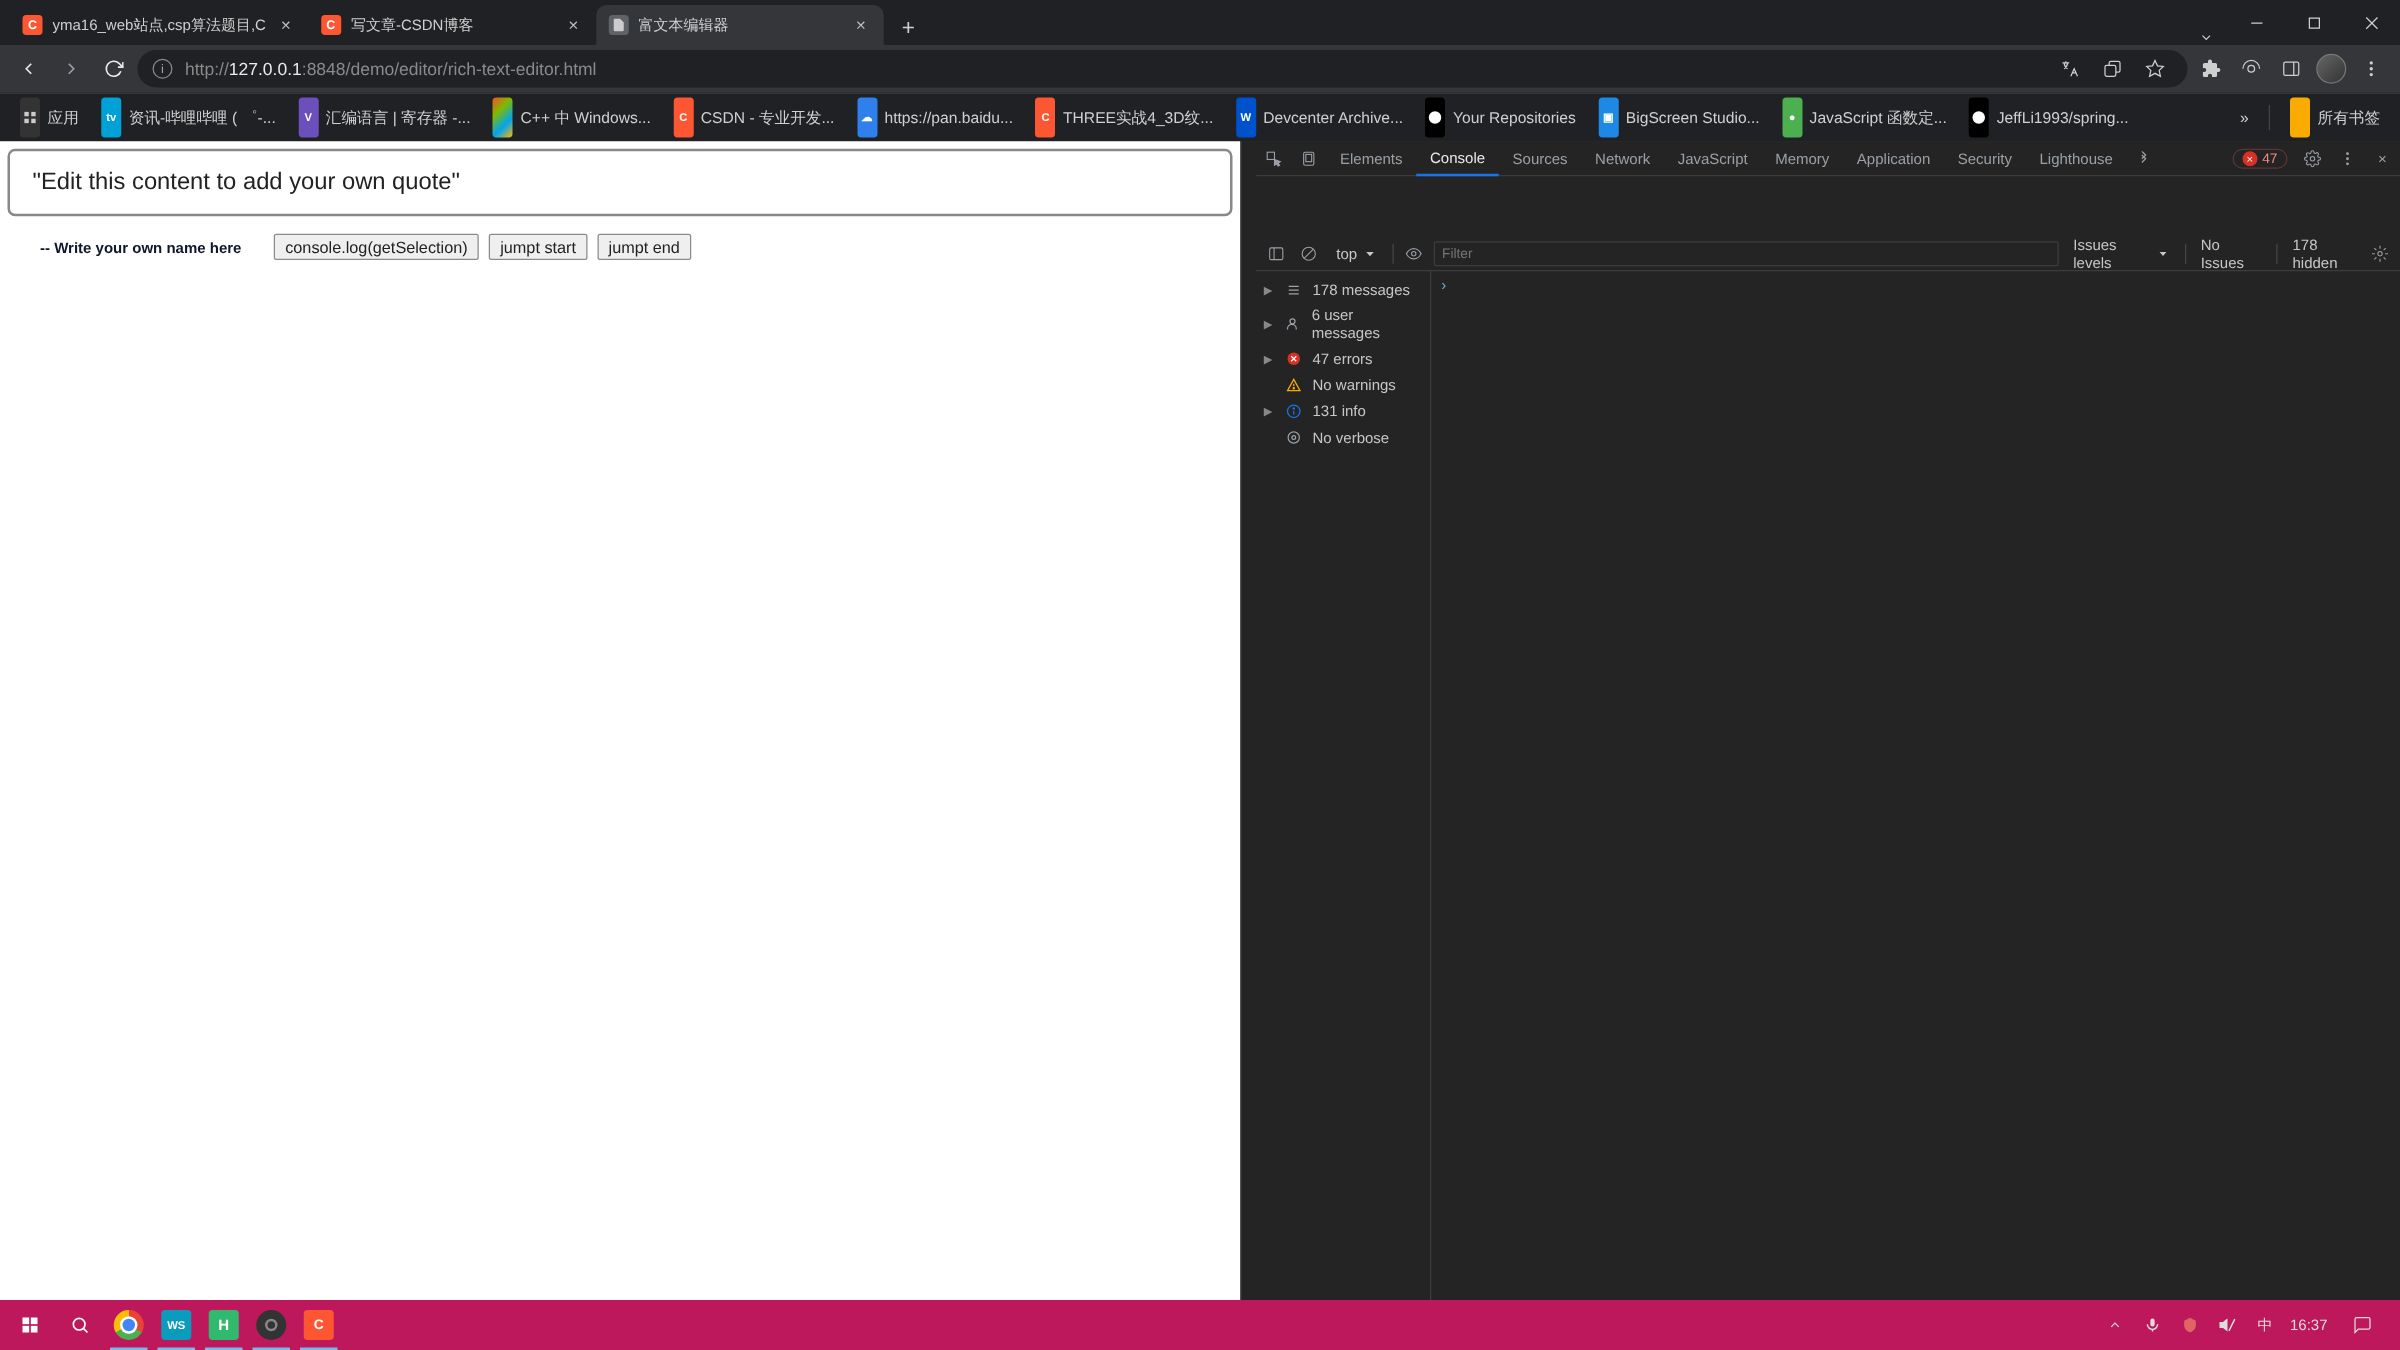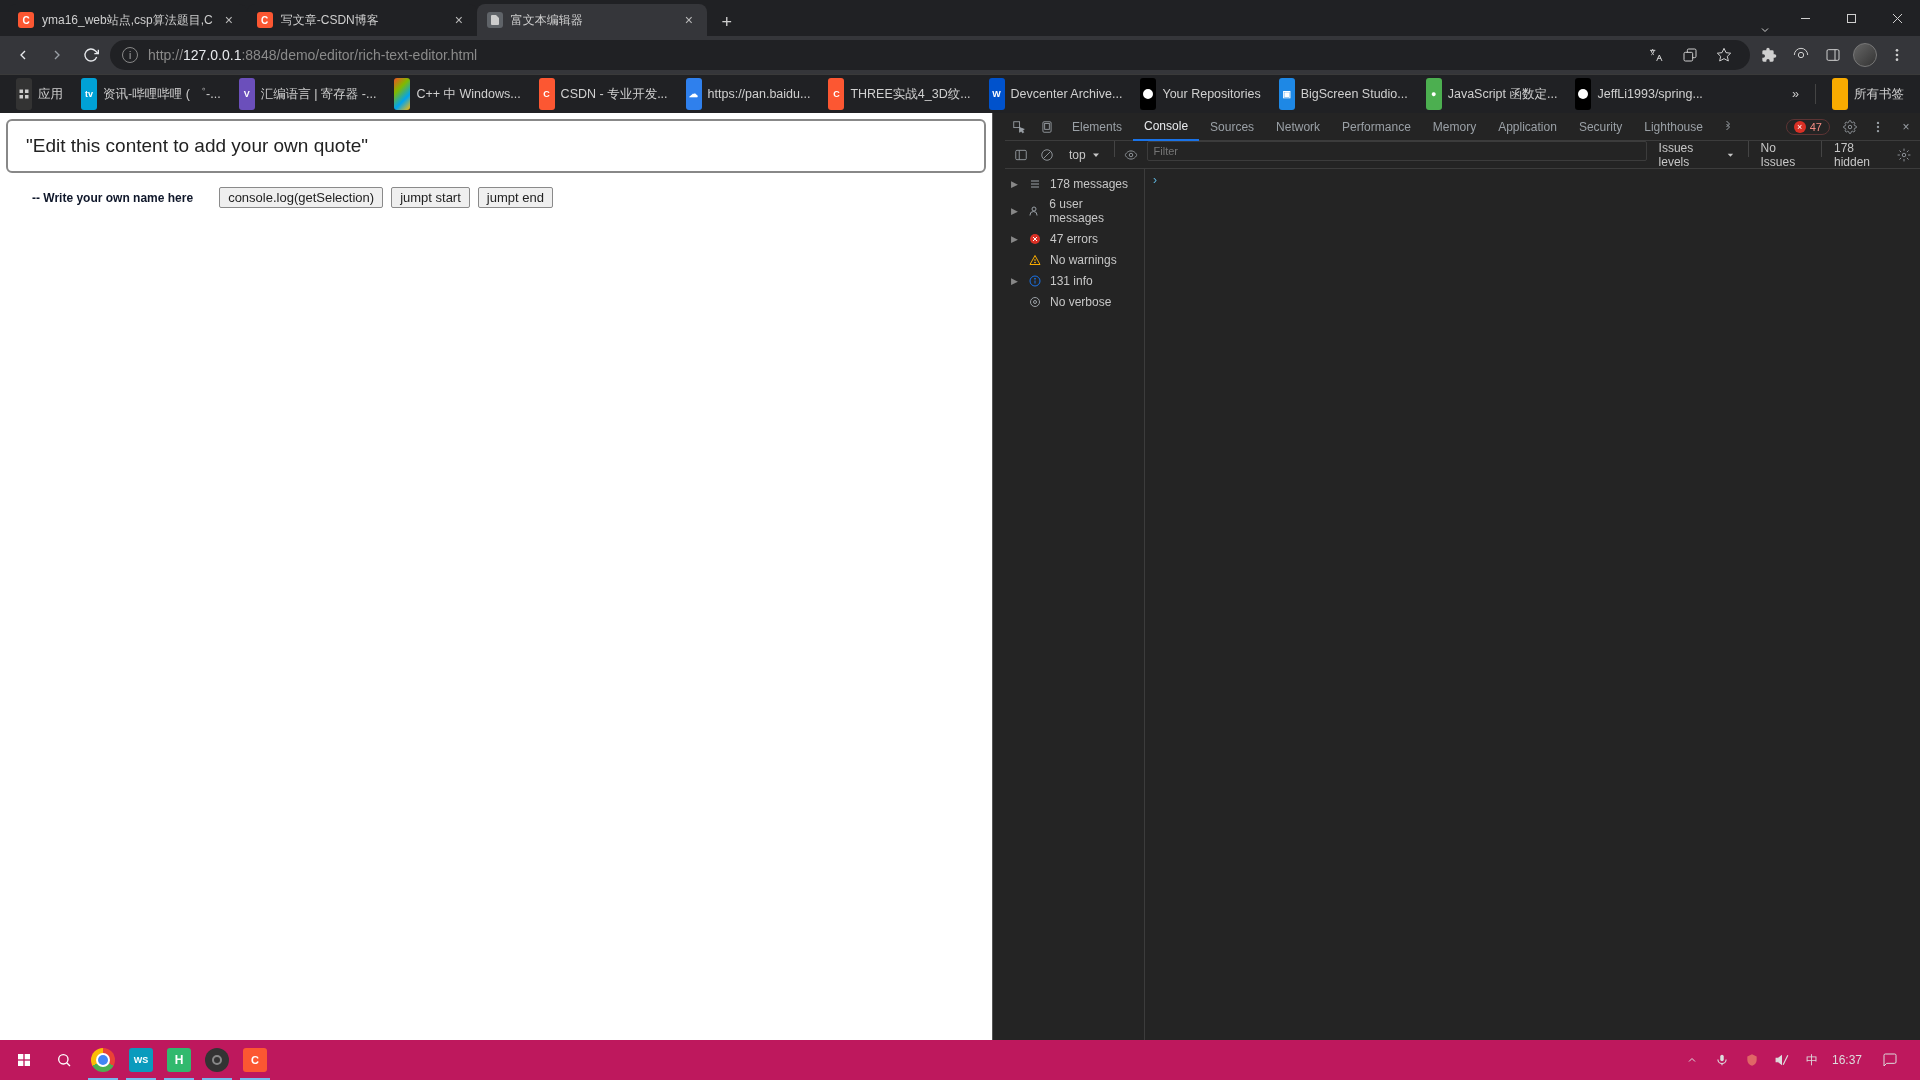--- a/index.html
+++ b/index.html
@@ -68,21 +68,21 @@
   .btns{display:flex;gap:8px;}
   
   .devtools{flex:1;background:var(--devtools-bg);color:var(--devtools-text);display:flex;flex-direction:column;border-left:1px solid #555;padding-left:12px;}
   .dt-tabs{height:28px;display:flex;align-items:center;border-bottom:1px solid var(--devtools-border);font-size:12px;}
   .dt-tabs .dtic{width:28px;display:flex;align-items:center;justify-content:center;color:#9aa0a6;}
   .dt-tab{padding:0 11px;height:28px;display:flex;align-items:center;color:#9aa0a6;cursor:pointer;}
   .dt-tab.active{color:#e8eaed;border-bottom:2px solid var(--accent-blue);}
   .dt-right{margin-left:auto;display:flex;align-items:center;gap:0;}
   .dt-err-pill{display:flex;align-items:center;gap:4px;padding:1px 7px;border:1px solid #5c3434;border-radius:10px;color:#f28b82;font-size:11px;margin-right:6px;}
   .dt-err-pill .dot{width:12px;height:12px;border-radius:50%;background:#d93025;color:#fff;font-size:9px;display:flex;align-items:center;justify-content:center;}
-  .dt-toolbar{height:28px;display:flex;border-bottom:1px solid var(--devtools-border);font-size:12px;gap:6px;padding:0 6px;}
+  .dt-toolbar{height:28px;display:flex;align-items:center;border-bottom:1px solid var(--devtools-border);font-size:12px;gap:6px;padding:0 6px;margin-top:48px;}
   .dt-toolbar .dtic{width:22px;display:flex;align-items:center;justify-content:center;color:#9aa0a6;}
   .ctx-select{display:flex;align-items:center;gap:4px;padding:2px 6px;color:#c7c7c7;}
   .filter-input{flex:0 0 500px;height:20px;background:transparent;border:1px solid var(--devtools-border);border-radius:2px;color:#888;font-size:11px;padding:0 6px;}
   .levels{color:#c7c7c7;display:flex;align-items:center;gap:4px;}
   .no-issues{color:#c7c7c7;}
   .hidden-count{color:#c7c7c7;display:flex;align-items:center;gap:4px;}
   .dt-body{flex:1;display:flex;}
   .dt-sidebar{width:140px;border-right:1px solid var(--devtools-border);padding:4px 0;}
   .side-row{display:flex;align-items:center;gap:8px;padding:3px 6px;font-size:12px;color:#c7c7c7;}
   .side-row .exp{width:8px;color:#888;font-size:9px;}
@@ -335,21 +335,21 @@
       <div class="dtic">
           <svg class="svg14" viewBox="0 0 24 24" fill="none" stroke="currentColor" stroke-width="1.5">
             <rect x="5" y="3" width="14" height="18" rx="2"></rect>
             <rect x="8" y="6" width="8" height="10"></rect>
           </svg>
         </div>
       <div class="dt-tab">Elements</div>
       <div class="dt-tab active">Console</div>
       <div class="dt-tab">Sources</div>
       <div class="dt-tab">Network</div>
-      <div class="dt-tab">Performance</div>
+      <div class="dt-tab">JavaScript</div>
       <div class="dt-tab">Memory</div>
       <div class="dt-tab">Application</div>
       <div class="dt-tab">Security</div>
       <div class="dt-tab">Lighthouse</div>
       <div class="dtic">
           <svg class="svg12" viewBox="0 0 24 24" fill="none" stroke="currentColor" stroke-width="2">
             <polyline points="6 9 12 15 18 9" transform="rotate(-90 12 12)"></polyline>
             <polyline points="6 9 12 15 18 9" transform="rotate(-90 12 12) translate(6 0)"></polyline>
           </svg>
         </div>

